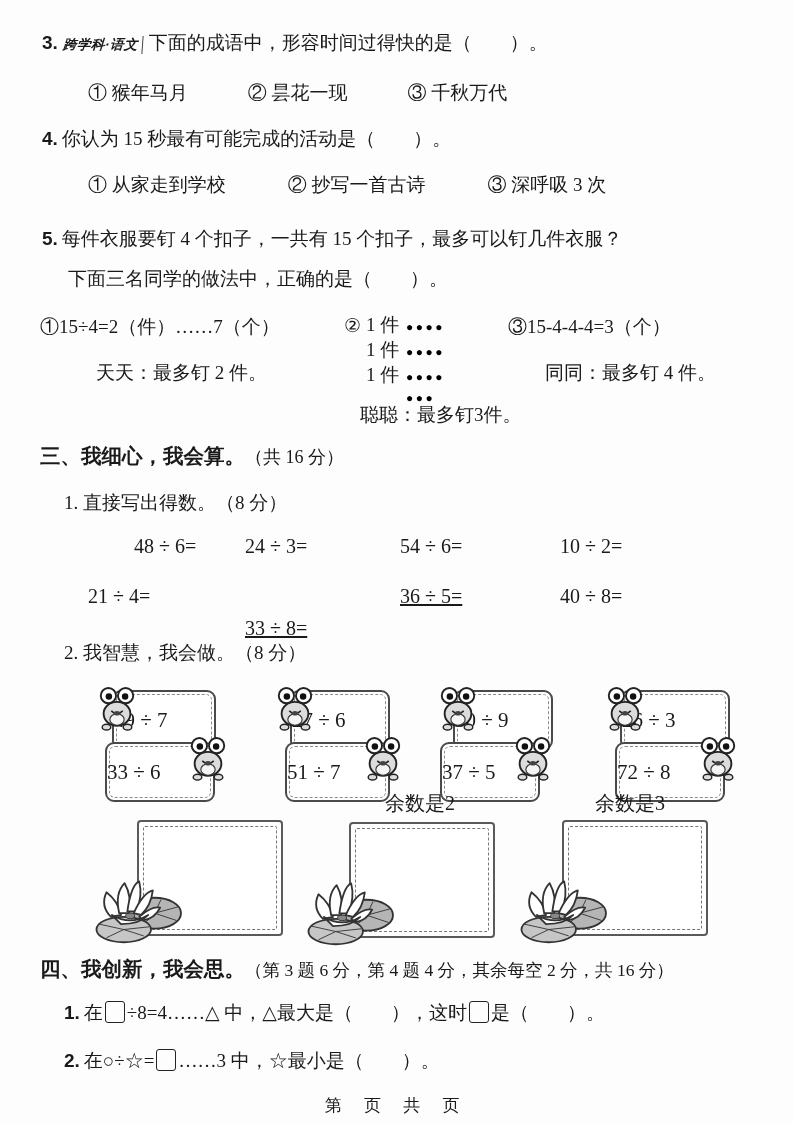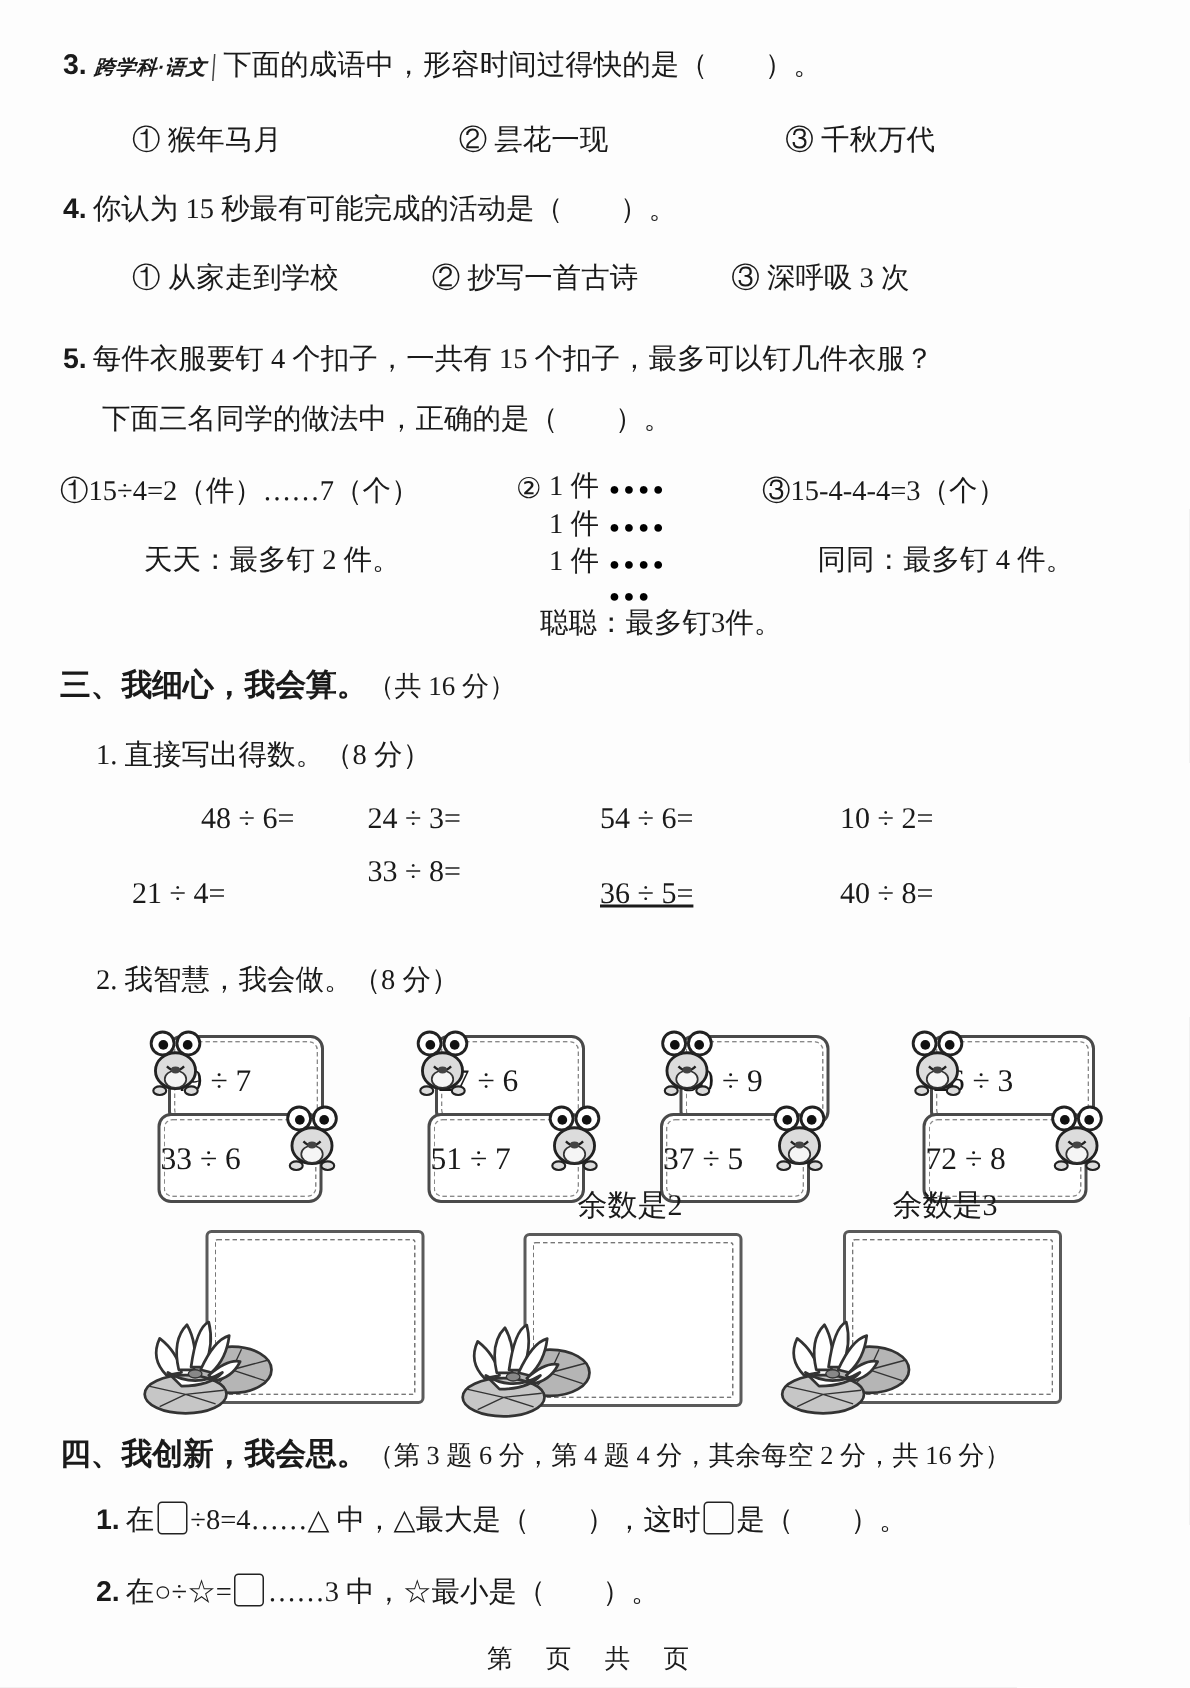--- a/index.html
+++ b/index.html
@@ -52,21 +52,21 @@
   .footer { letter-spacing:9px; font-size:17px; }
 </style>
 </head>
 <body>
 
 <div class="page">
 
   <div class="abs" style="left:42px; top:30px;">
     <span class="qnum">3.</span><span class="badge">跨学科·语文</span><span>下面的成语中，形容时间过得快的是（　　）。</span>
   </div>
-  <div class="abs optrow" style="left:88px; top:80px; gap:118px;">
+  <div class="abs optrow" style="left:88px; top:80px; gap:60px;">
     <span>① 猴年马月</span>
     <span>② 昙花一现</span>
     <span>③ 千秋万代</span>
   </div>
 
   <div class="abs" style="left:42px; top:126px;">
     <span class="qnum">4.</span><span>你认为 15 秒最有可能完成的活动是（　　）。</span>
   </div>
   <div class="abs optrow" style="left:88px; top:172px; gap:62px;">
     <span>① 从家走到学校</span>
@@ -101,21 +101,21 @@
   </div>
 
   <div class="abs" style="left:64px; top:490px;">1. 直接写出得数。（8 分）</div>
 
   <span class="calc-item" style="left:88px;  top:535px;margin-left:46px;">48 ÷ 6=</span>
   <span class="calc-item" style="left:245px; top:535px;">24 ÷ 3=</span>
   <span class="calc-item" style="left:400px; top:535px;">54 ÷ 6=</span>
   <span class="calc-item" style="left:560px; top:535px;">10 ÷ 2=</span>
 
   <span class="calc-item" style="left:88px;  top:585px;">21 ÷ 4=</span>
-  <span class="calc-item" style="left:245px; top:570px;">33 ÷ 8=</span>
+  <span class="calc-item" style="left:245px; top:617px;text-decoration:underline;">33 ÷ 8=</span>
   <span class="calc-item" style="left:400px; top:585px;text-decoration:underline;">36 ÷ 5=</span>
   <span class="calc-item" style="left:560px; top:585px;">40 ÷ 8=</span>
 
   <div class="abs" style="left:64px; top:640px;">2. 我智慧，我会做。（8 分）</div>
 
   <svg width="0" height="0" style="position:absolute;" aria-hidden="true">
     <defs>
       <g id="frogsym">
         <ellipse cx="22" cy="30" rx="14" ry="12.5" fill="#dcdcdc" stroke="#222" stroke-width="2"></ellipse>
         <circle cx="13" cy="11" r="8" fill="#fff" stroke="#222" stroke-width="2"></circle>

